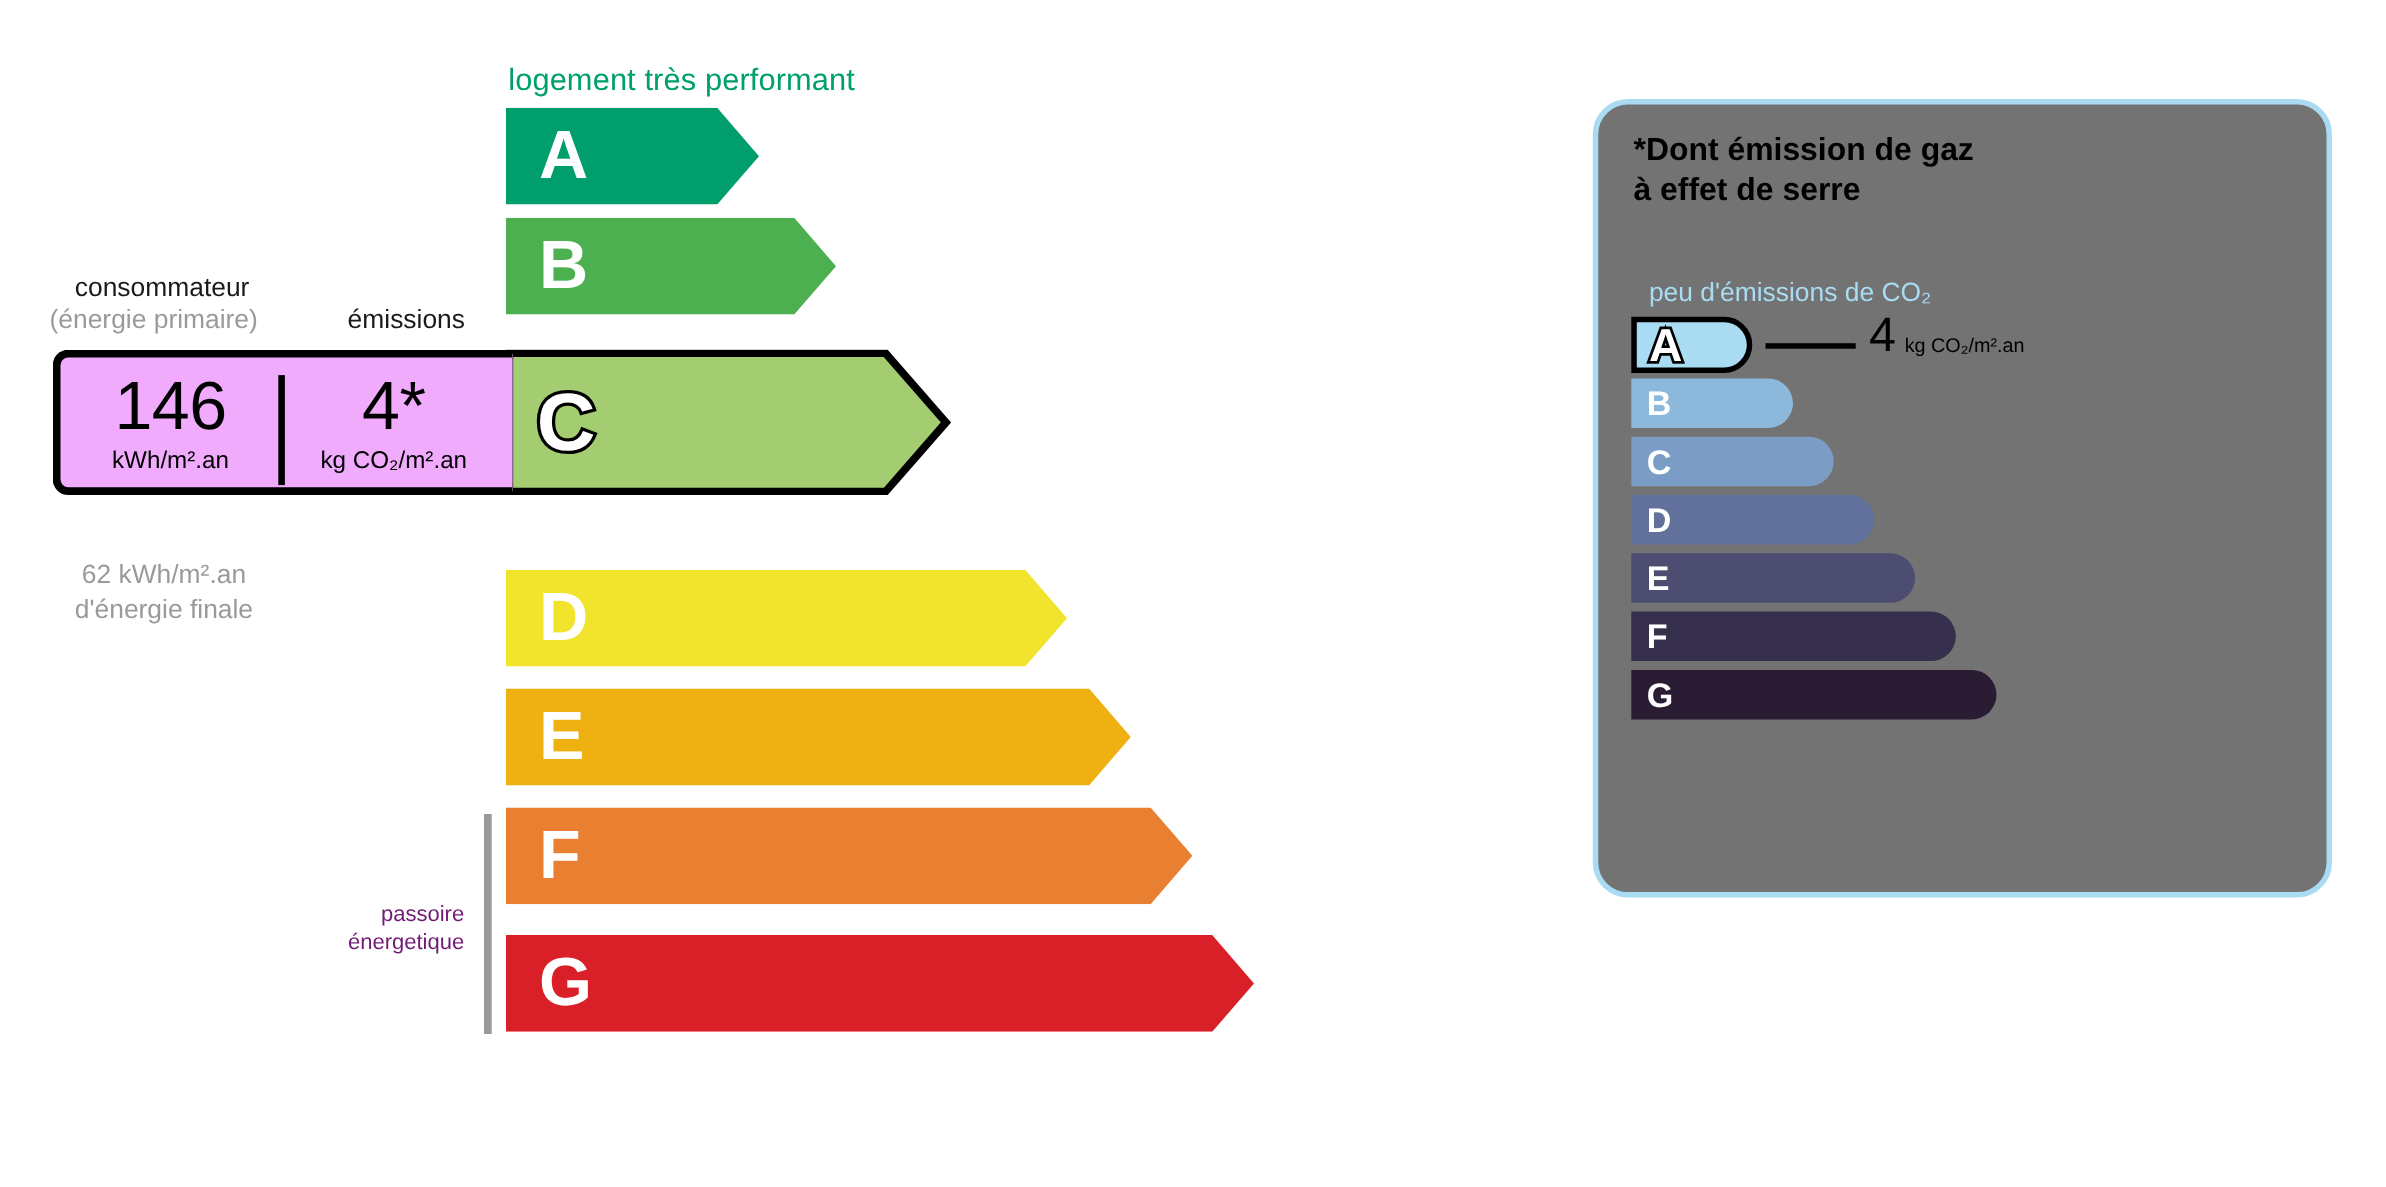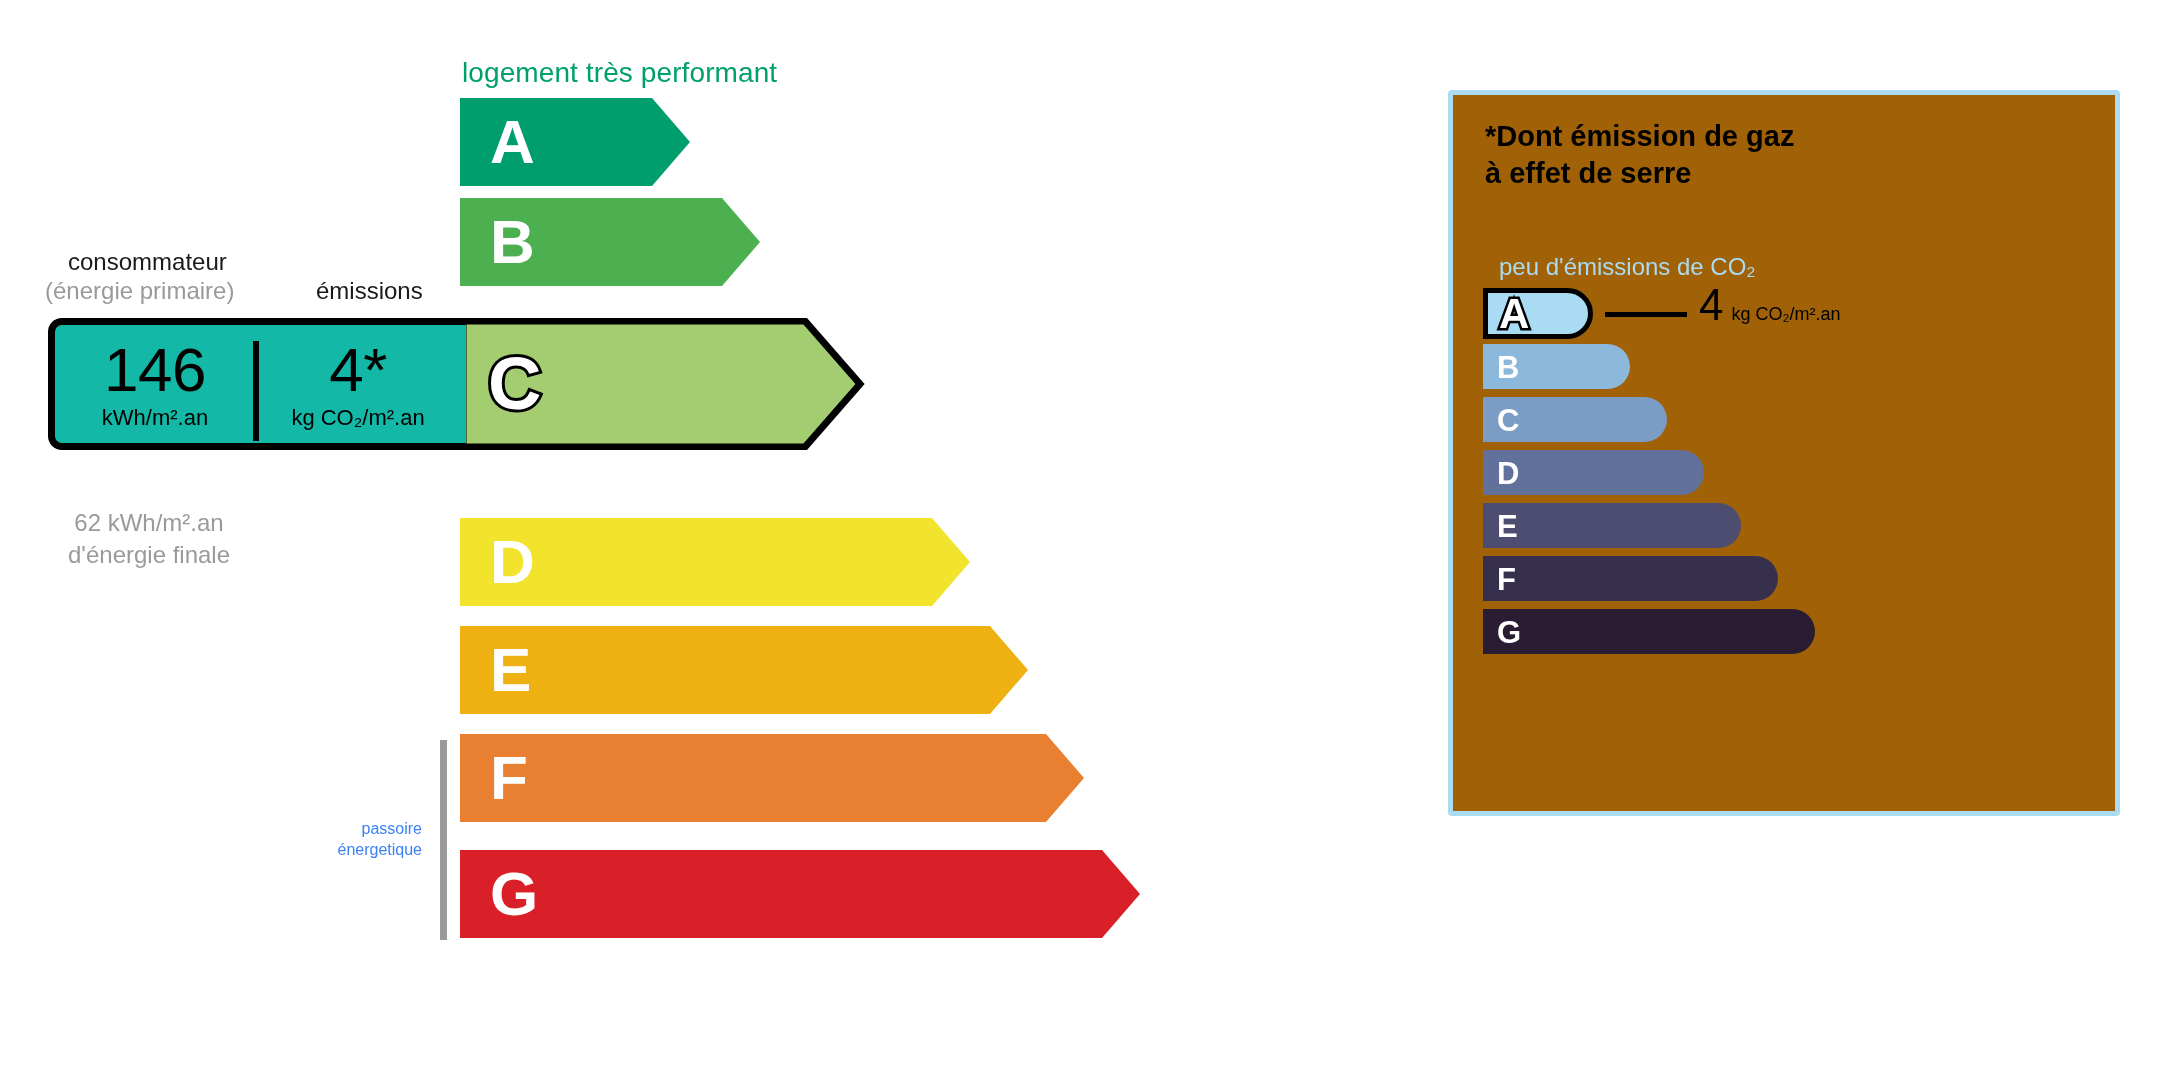--- a/index.html
+++ b/index.html
@@ -84,21 +84,21 @@
   #row-G { top: 850px; width: 680px; }
 
   
   #value-box {
     position: absolute;
     left: 48px; top: 318px;
     width: 418px; height: 132px;
     border: 7px solid #000;
     border-right: none;
     border-radius: 14px 0 0 14px;
-    background: #14b8a6;
+    background: #f0abfc;
     box-sizing: border-box;
     z-index: 5;
   }
   .vb-cell {
     position: absolute;
     top: 0; bottom: 0;
     display: flex;
     flex-direction: column;
     align-items: center;
     justify-content: center;
@@ -152,33 +152,33 @@
     position: absolute;
     left: 440px; top: 740px;
     width: 7px; height: 200px;
     background: #9a9a9a;
   }
   #passoire-label {
     position: absolute;
     left: 190px; top: 818px;
     width: 232px;
     text-align: right;
-    font-size: 16px;
-    color: #3b82f6;
+    font-size: 20px;
+    color: #701a75;
     line-height: 1.32;
   }
 
   
   #co2-panel {
     position: absolute;
     left: 1448px; top: 90px;
     width: 672px; height: 726px;
     border: 5px solid #a9dcf3;
-    border-radius: 4px;
-    background: #a16207;
+    border-radius: 32px;
+    background: #737373;
     box-sizing: border-box;
   }
   #co2-title {
     position: absolute;
     left: 32px; top: 23px;
     font-size: 29px;
     font-weight: bold;
     color: #000;
     line-height: 1.28;
     white-space: pre-line;

